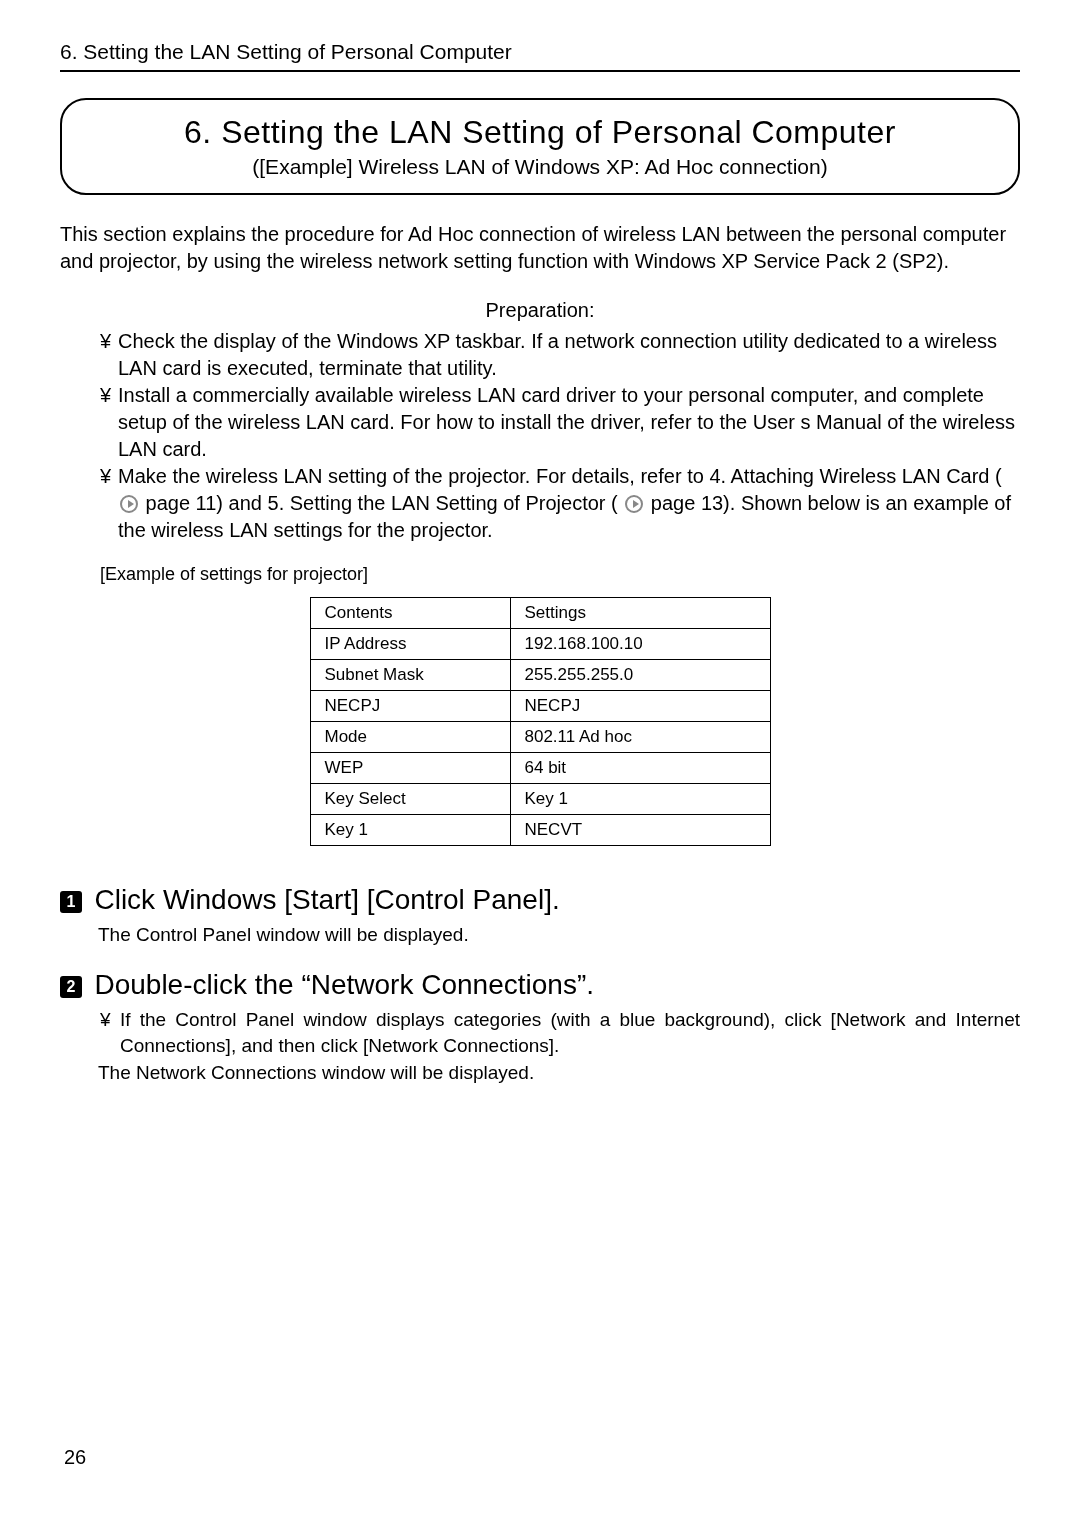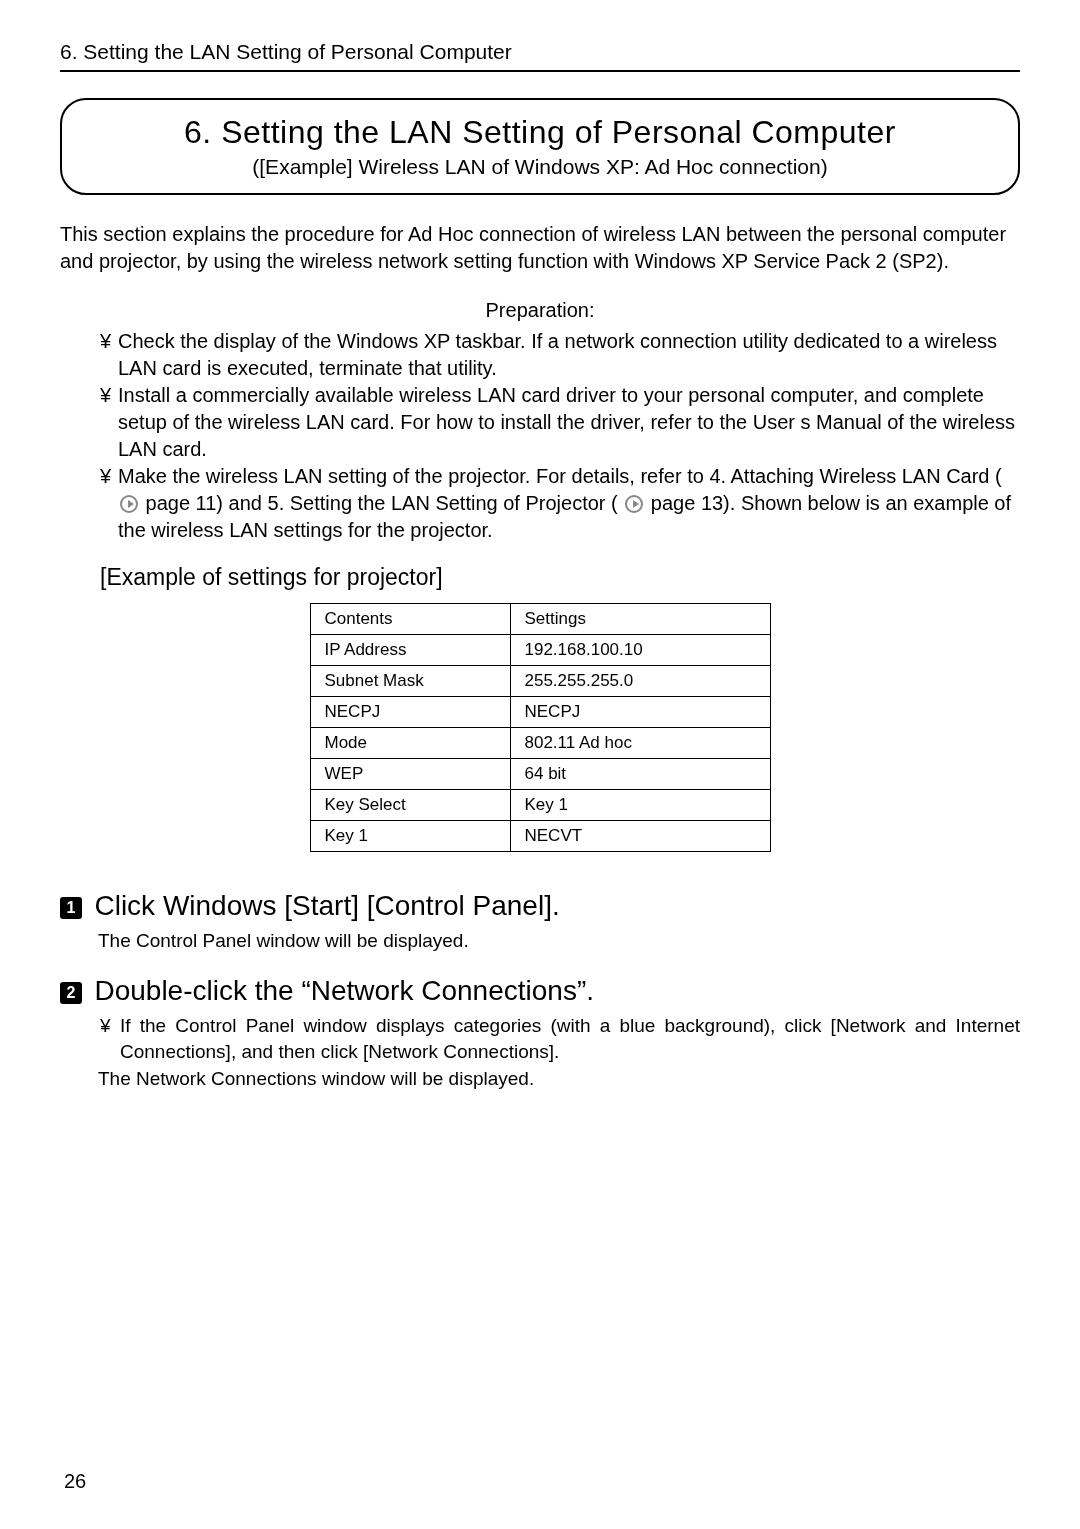--- a/index.html
+++ b/index.html
@@ -78,21 +78,21 @@
     position: absolute;
     right: 2px;
     top: 3px;
     width: 0;
     height: 0;
     border-top: 4px solid transparent;
     border-bottom: 4px solid transparent;
     border-left: 6px solid #888;
   }
   .example-label {
-    font-size: 23px;
+    font-size: 18px;
     margin-left: 40px;
     margin-bottom: 12px;
   }
   .settings-table {
     border-collapse: collapse;
     margin: 0 auto 38px auto;
     font-size: 17px;
   }
   .settings-table td {
     border: 1px solid #000;
@@ -132,21 +132,21 @@
     text-align: justify;
   }
   .step-bullet::before {
     content: "¥";
     position: absolute;
     left: 2px;
     top: 0;
   }
   .page-num {
     position: absolute;
-    bottom: 36px;
+    bottom: 60px;
     left: 64px;
     font-size: 20px;
   }
 </style>
 </head>
 <body>
 
 <div class="hdr-line">
   <span class="hdr-title">6. Setting the LAN Setting of Personal Computer</span>
 </div>

